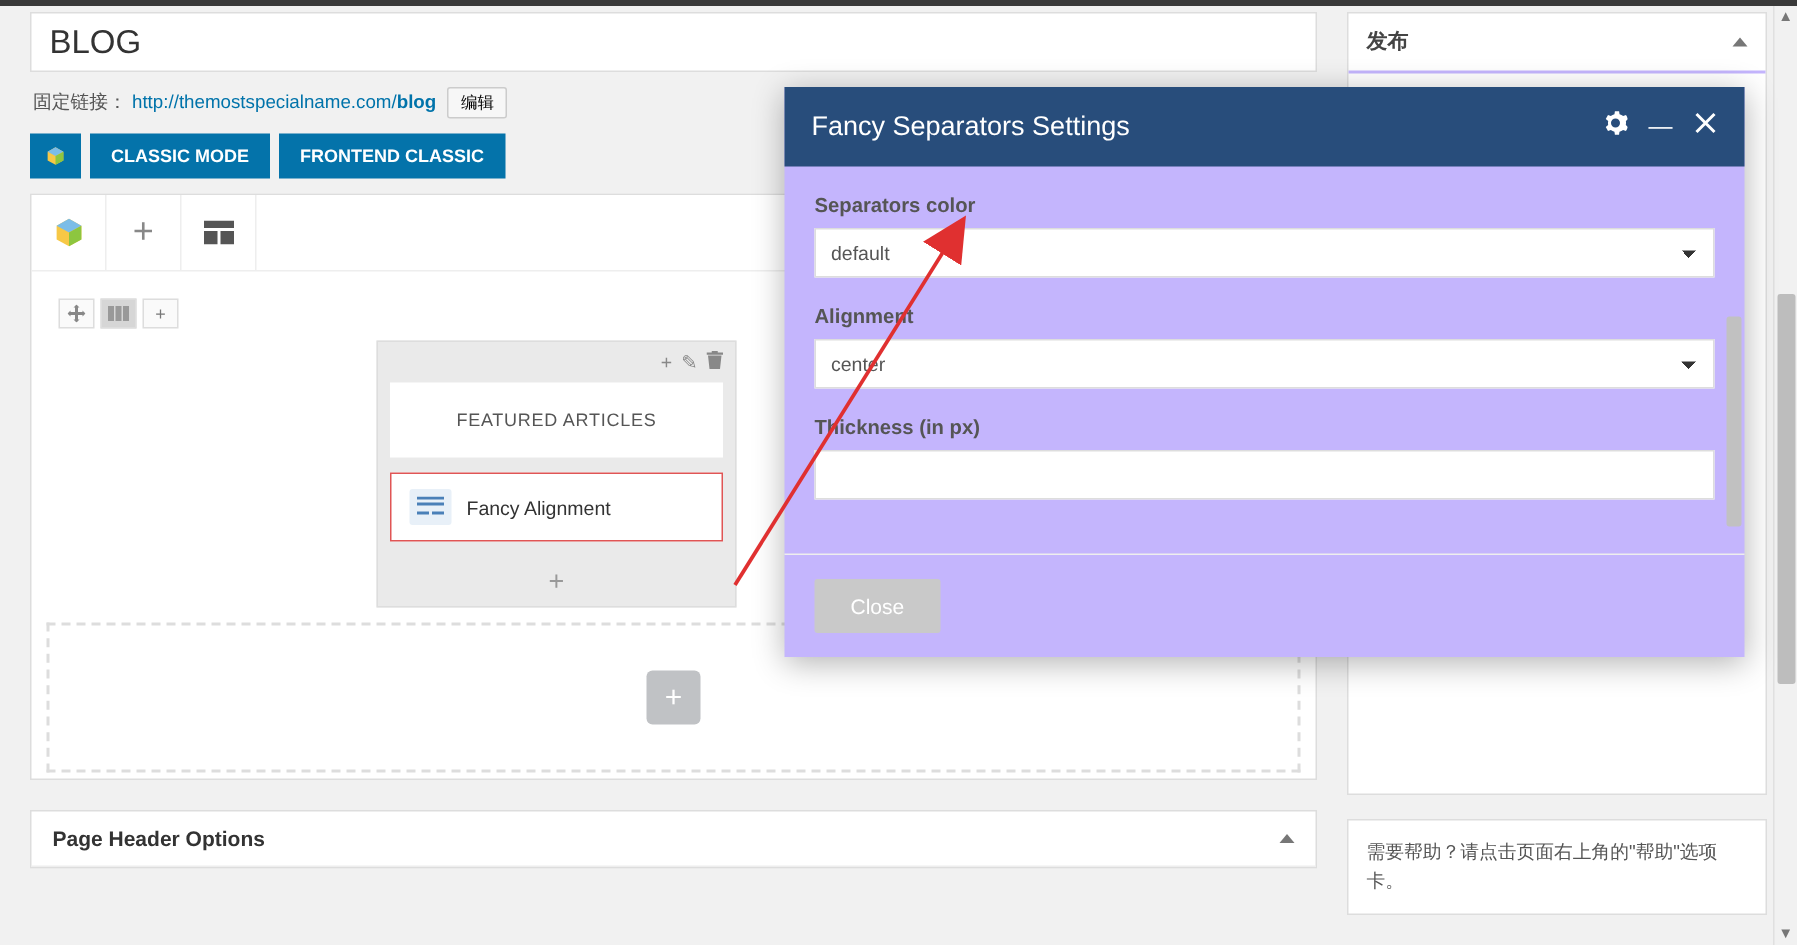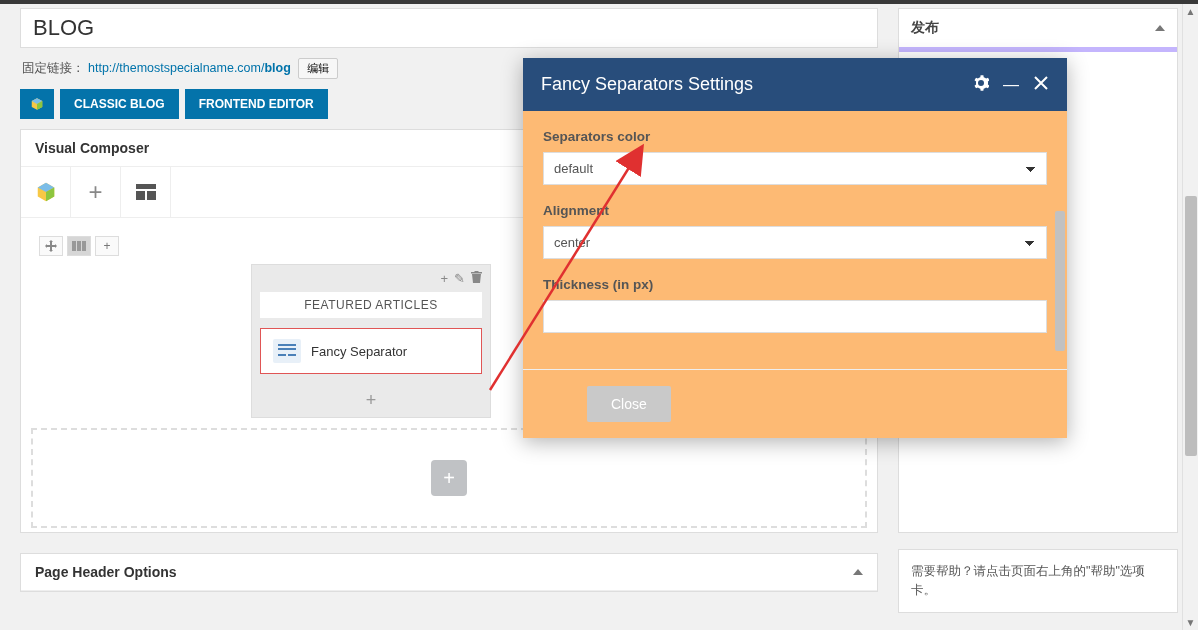--- a/index.html
+++ b/index.html
@@ -31,53 +31,53 @@
 .vc-tool.logo-tool svg { width: 22px; height: 22px; }
 .plus-big { font-size: 24px; color: #888; font-weight: 300; }
 .layout-ic { width: 20px; height: 16px; display: inline-block; }
 
 .vc-row-tools { display: flex; gap: 4px; padding: 8px; }
 .mini-btn { width: 24px; height: 20px; border: 1px solid #ddd; background: #fafafa; display: flex; align-items: center; justify-content: center; cursor: pointer; font-size: 12px; color: #777; }
 .mini-btn.active { background: #d6d6d6; }
 .vc-column { background: #eaeaea; border: 1px solid #ddd; margin: 0 0 0 220px; width: 240px; position: relative; }
 .col-tools { display: flex; justify-content: flex-end; gap: 6px; padding: 6px 8px; color: #888; font-size: 13px; }
 .col-tools span { cursor: pointer; }
-.featured-title { text-align: center; padding: 6px; font-size: 12px; letter-spacing: 0.5px; color: #555; background: #fff; margin: 0 8px 10px 8px; }
+.featured-title { text-align: center; padding: 18px; font-size: 12px; letter-spacing: 0.5px; color: #555; background: #fff; margin: 0 8px 10px 8px; }
 .element-box { background: #fff; border: 1px solid #e05555; margin: 0 8px 10px 8px; padding: 10px 12px; display: flex; align-items: center; gap: 10px; }
 .elem-icon { width: 28px; height: 24px; background: #e8f0f8; border-radius: 2px; display: flex; align-items: center; justify-content: center; }
 .elem-icon svg { width: 18px; height: 14px; }
 .elem-label { font-size: 13px; color: #333; }
 .add-row-btn { text-align: center; padding: 6px; color: #999; font-size: 18px; cursor: pointer; }
 
 .big-add { background: #c0c2c5; width: 36px; height: 36px; border-radius: 4px; margin: 20px auto; display: flex; align-items: center; justify-content: center; color: #fff; font-size: 20px; cursor: pointer; }
 .big-add-wrap { border: 2px dashed #ddd; margin-top: 10px; padding: 10px; }
 
 .sidebar-box { background: #fff; border: 1px solid #ddd; margin-bottom: 16px; }
-.sidebar-header { padding: 10px 12px; border-bottom: 5px solid #c4b5fd; font-size: 14px; font-weight: bold; display: flex; justify-content: space-between; align-items: center; }
+.sidebar-header { padding: 10px 12px; border-bottom: 2px solid #c4b5fd; font-size: 14px; font-weight: bold; display: flex; justify-content: space-between; align-items: center; }
 .sidebar-body { padding: 12px; font-size: 12.5px; color: #555; line-height: 1.5; }
 .caret-up { width: 0; height: 0; border-left: 5px solid transparent; border-right: 5px solid transparent; border-bottom: 6px solid #777; cursor: pointer; }
 
 
-.modal { position: absolute; top: 58px; left: 523px; width: 544px; background: #fdba74; box-shadow: 0 4px 20px rgba(0,0,0,0.3); z-index: 100; }
+.modal { position: absolute; top: 58px; left: 523px; width: 640px; background: #c4b5fd; box-shadow: 0 4px 20px rgba(0,0,0,0.3); z-index: 100; }
 .modal-head { background: #284d7b; color: #fff; padding: 16px 18px; display: flex; justify-content: space-between; align-items: center; }
 .modal-title { font-size: 18px; font-weight: 400; }
 .modal-actions { display: flex; gap: 14px; align-items: center; }
 .modal-actions span { cursor: pointer; font-size: 16px; }
 .gear-ic svg, .close-ic svg { width: 16px; height: 16px; }
 .minimize-ic { font-size: 20px; line-height: 8px; }
 
 .modal-body { padding: 18px 20px; max-height: 370px; overflow-y: auto; position: relative; }
 .field { margin-bottom: 18px; }
 .field-label { font-size: 13.5px; font-weight: bold; color: #555; margin-bottom: 8px; display: block; }
 .field select, .field input[type=text] { width: 100%; padding: 8px 10px; border: 1px solid #ddd; font-size: 13px; color: #555; background: #fff; }
 .field select { appearance: none; background-image: linear-gradient(45deg, transparent 50%, #333 50%), linear-gradient(135deg, #333 50%, transparent 50%); background-position: calc(100% - 16px) 14px, calc(100% - 11px) 14px; background-size: 5px 5px, 5px 5px; background-repeat: no-repeat; }
 
 .modal-foot { border-top: 1px solid #eee; padding: 16px 20px; display: flex; gap: 14px; }
 .btn { padding: 10px 24px; border: none; font-size: 14px; cursor: pointer; border-radius: 2px; }
-.btn-close { background: #c9c9c9; color: #fff; margin-left: 44px; }
+.btn-close { background: #c9c9c9; color: #fff; }
 .btn-save { background: #284d7b; color: #fff; }
 
 .modal-scroll { position: absolute; right: 2px; top: 0; bottom: 0; width: 10px; }
 .modal-scroll-thumb { background: #c1c1c1; width: 10px; height: 140px; position: absolute; top: 100px; border-radius: 2px; }
 
 
 .arrow-svg { position: absolute; top: 130px; left: 460px; width: 220px; height: 300px; z-index: 200; pointer-events: none; }
 
 
 .outer-scroll { position: absolute; right: 0; top: 4px; bottom: 0; width: 16px; background: #f1f1f1; border-left: 1px solid #e0e0e0; }
@@ -103,28 +103,25 @@
       </div>
 
       <div class="vc-bar">
         <button class="vc-btn logo">
           <svg class="vc-icon-cube" viewBox="0 0 24 24">
               <path fill="#f7c846" d="M12 2l9 5v10l-9 5-9-5V7z"></path>
               <path fill="#7bbde8" d="M12 2l9 5-9 5-9-5z"></path>
               <path fill="#8dc63f" d="M12 12l9-5v10l-9 5z"></path>
             </svg>
         </button>
-        <button class="vc-btn">CLASSIC BLOG</button>
-        <button class="vc-btn">FRONTEND EDITOR</button>
+        <button class="vc-btn">CLASSIC MODE</button>
+        <button class="vc-btn">FRONTEND CLASSIC</button>
       </div>
 
       <div class="panel">
-        <div class="panel-header">
-          <span>Visual Composer</span>
-        </div>
         <div class="vc-toolbar">
           <div class="vc-tool logo-tool">
             <svg viewBox="0 0 24 24">
                 <path fill="#f7c846" d="M12 2l9 5v10l-9 5-9-5V7z"></path>
                 <path fill="#7bbde8" d="M12 2l9 5-9 5-9-5z"></path>
                 <path fill="#8dc63f" d="M12 12l9-5v10l-9 5z"></path>
               </svg>
           </div>
           <div class="vc-tool">
               <span class="plus-big">+</span>
@@ -170,21 +167,21 @@
             <div class="featured-title">FEATURED ARTICLES</div>
             <div class="element-box">
               <div class="elem-icon">
                 <svg viewBox="0 0 18 14">
                     <rect x="0" y="0" width="18" height="2" fill="#4a80b8"></rect>
                     <rect x="0" y="4" width="18" height="2" fill="#4a80b8"></rect>
                     <rect x="0" y="10" width="8" height="2" fill="#4a80b8"></rect>
                     <rect x="10" y="10" width="8" height="2" fill="#4a80b8"></rect>
                   </svg>
               </div>
-              <span class="elem-label">Fancy Separator</span>
+              <span class="elem-label">Fancy Alignment</span>
             </div>
             <div class="add-row-btn">+</div>
           </div>
 
           <div class="big-add-wrap">
             <div class="big-add">+</div>
           </div>
         </div>
       </div>
 

